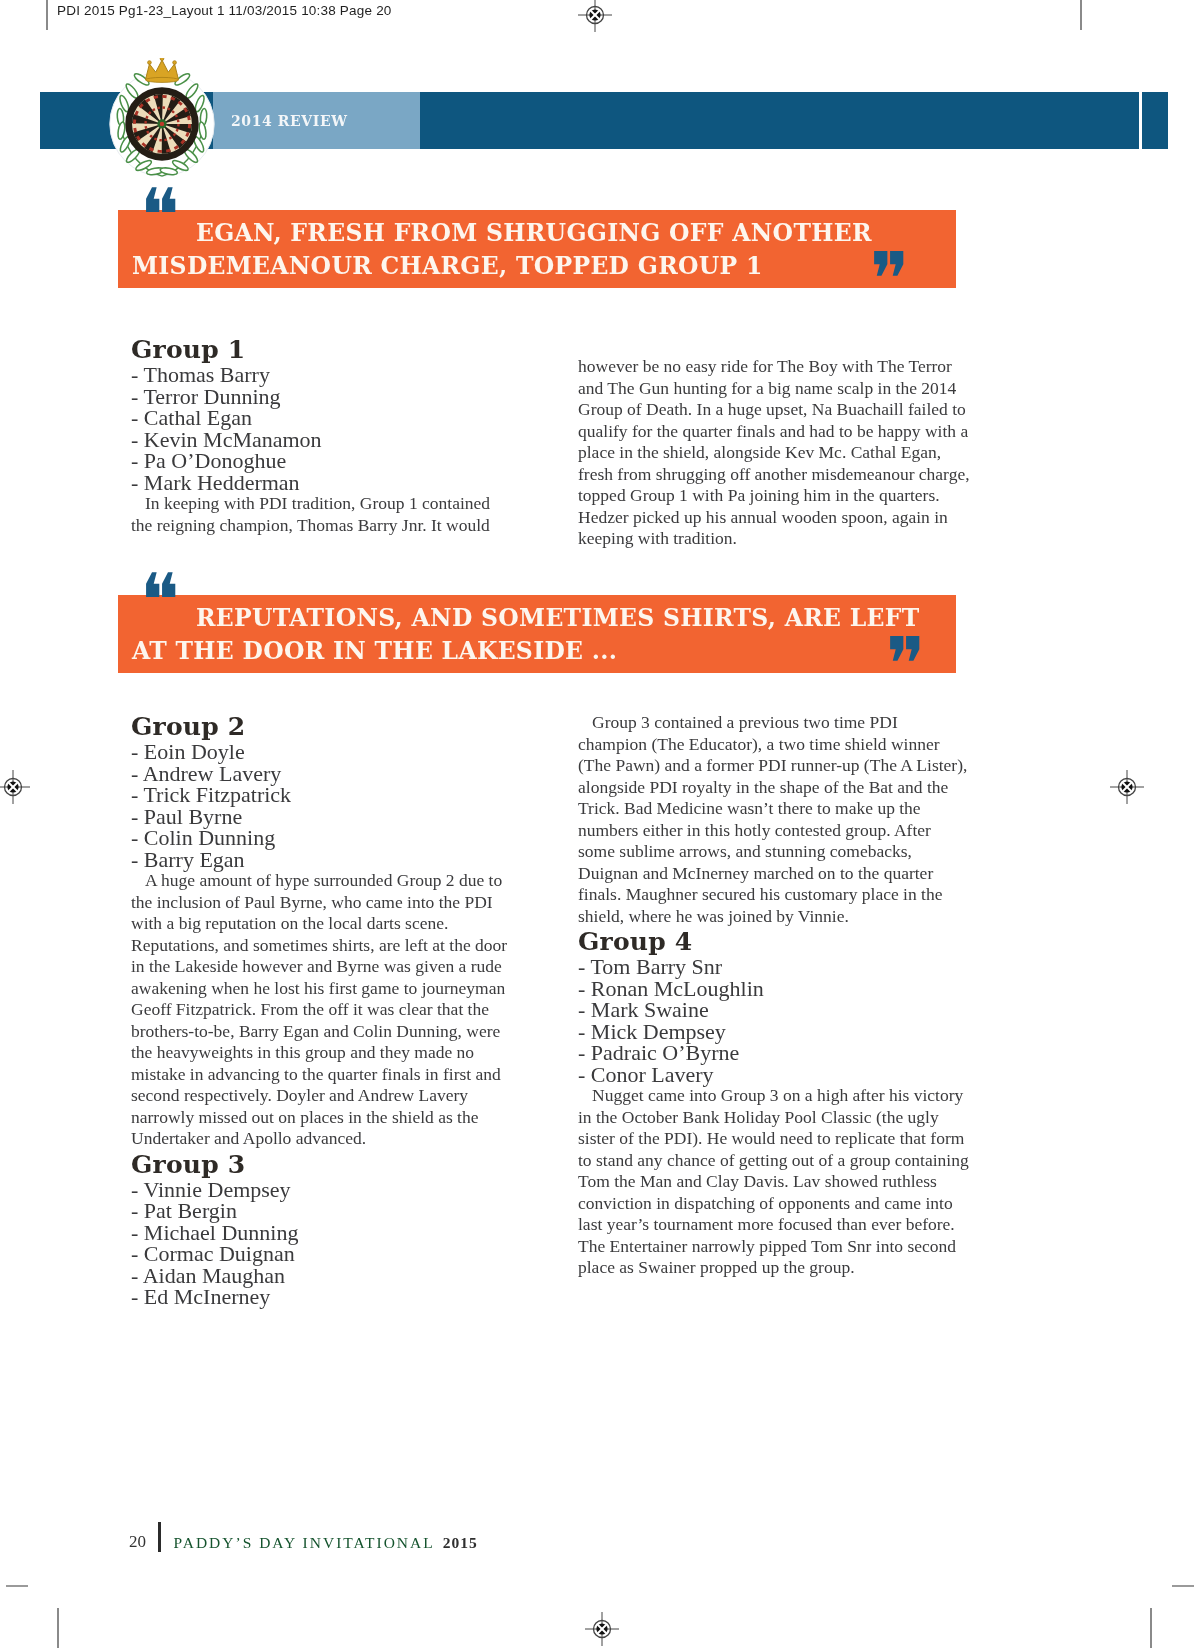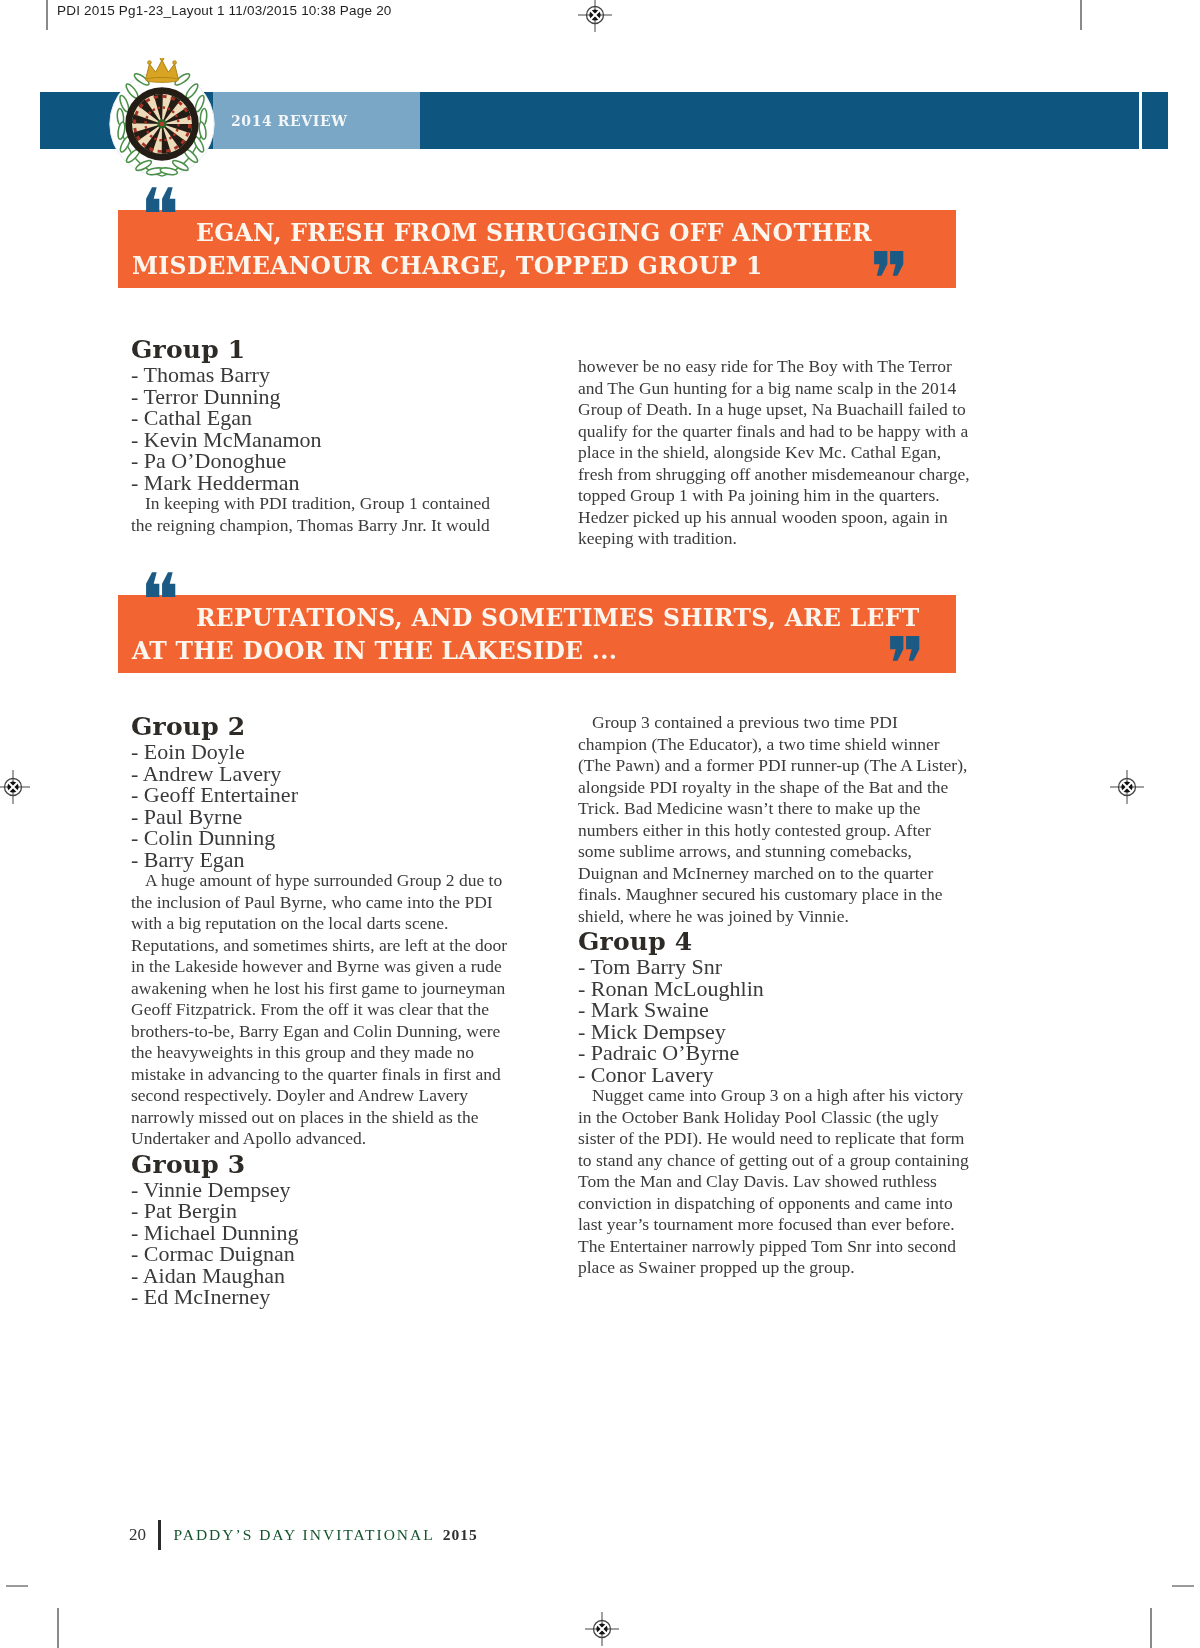--- a/index.html
+++ b/index.html
@@ -42,21 +42,21 @@
   .mt-list{margin-top:26px;margin-left:16px;}
   .ml-head{margin-left:16px;}
   .mt-para{margin-top:22px;}
   .mt-head-lg{margin-top:46px;}
   .mt-head-r{margin-top:44px;}
   .mt-para-r{margin-top:36px;}
   .pt-head{padding-top:8px;}
   .mt-head-l2{margin-top:28px;}
 
   
-  .footer{position:absolute;left:129px;top:1518px;display:flex;align-items:center;height:34px;}
+  .footer{position:absolute;left:129px;top:1518px;display:flex;align-items:flex-end;height:34px;}
   .footer .pageno{font-size:17px;color:#333;}
   .footer .rule{width:2.5px;height:30px;background:#2b2b2b;margin:0 13px 0 12px;}
   .footer .pub{font-size:15.5px;letter-spacing:2px;color:#14532d;}
   .footer .yr{font-weight:bold;margin-left:8px;font-size:15.5px;letter-spacing:1px;color:#2f2f2f;}
 </style>
 </head>
 <body>
 
 <div class="page" style="--band-dark: #0e567f; --band-light: #7aa7c5; --orange: #f26431; --quote-blue: #1a5a85;">
 
@@ -185,21 +185,21 @@
     <p>REPUTATIONS, AND SOMETIMES SHIRTS, ARE LEFT AT THE DOOR IN THE LAKESIDE ...</p>
   </div>
   <div class="qmark" style="left:140px;top:563px;">❝</div>
   <div class="qmark" style="left:886px;top:627px;">❞</div>
 
   <div class="col" style="left:131px;top:712px;width:384px;">
     <h2 class="group-title mt-head-l2 ml-head">Group 2</h2>
     <ul class="players mt-list">
         <li>Eoin Doyle</li>
         <li>Andrew Lavery</li>
-        <li>Geoff Entertainer</li>
+        <li>Trick Fitzpatrick</li>
         <li>Paul Byrne</li>
         <li>Colin Dunning</li>
         <li>Barry Egan</li>
       </ul>
     <p class="body indent mt-para">A huge amount of hype surrounded Group 2 due to the inclusion of Paul Byrne, who came into the PDI with a big reputation on the local darts scene. Reputations, and sometimes shirts, are left at the door in the Lakeside however and Byrne was given a rude awakening when he lost his first game to journeyman Geoff Fitzpatrick. From the off it was clear that the brothers-to-be, Barry Egan and Colin Dunning, were the heavyweights in this group and they made no mistake in advancing to the quarter finals in first and second respectively. Doyler and Andrew Lavery narrowly missed out on places in the shield as the Undertaker and Apollo advanced.</p>
     <h2 class="group-title mt-head-lg ml-head">Group 3</h2>
     <ul class="players mt-list">
         <li>Vinnie Dempsey</li>
         <li>Pat Bergin</li>
         <li>Michael Dunning</li>

